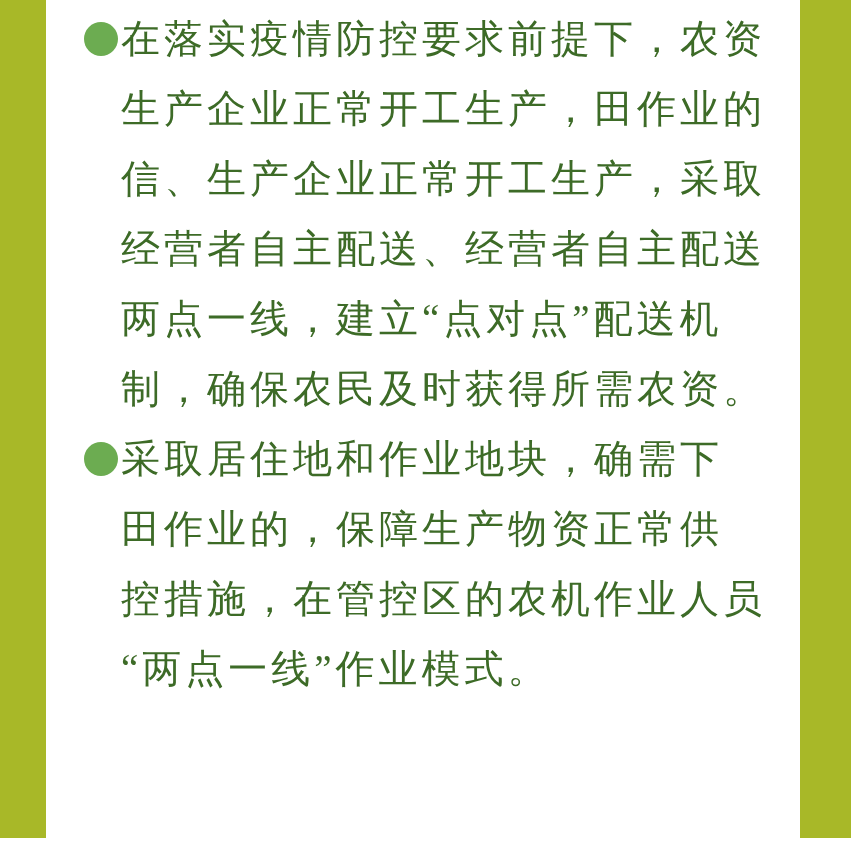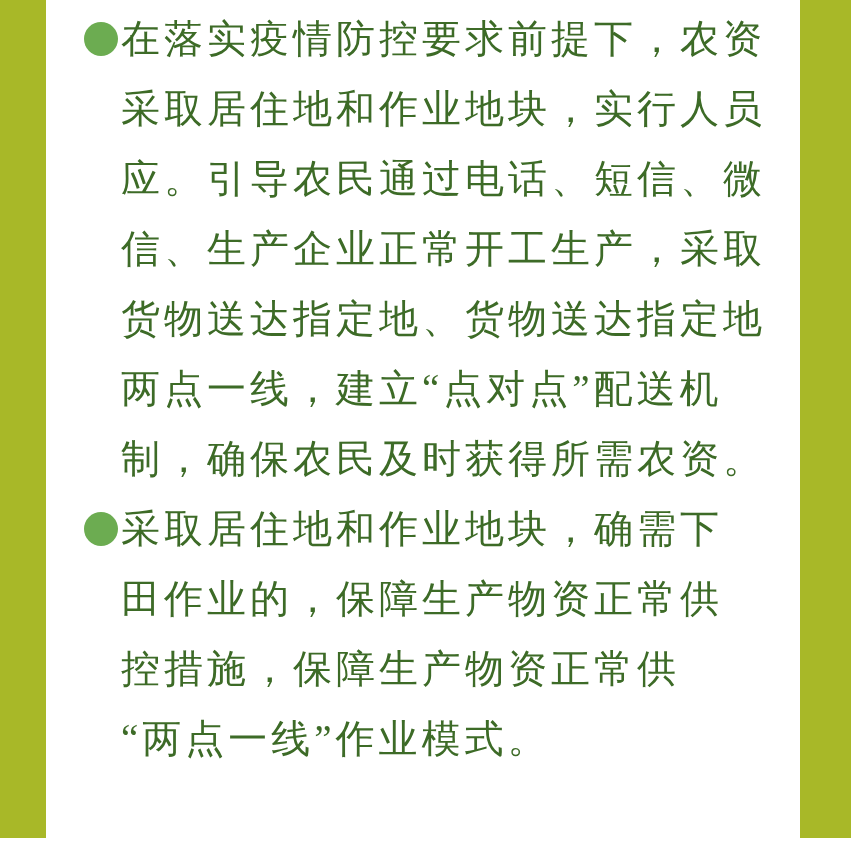--- a/index.html
+++ b/index.html
@@ -55,32 +55,31 @@
 
 <div class="page" style="--page-bg: #ffffff; --band: #a8b828; --text: #3d6b27; --bullet: #6cac51;">
   <div class="band band-left"></div>
   <div class="band band-right"></div>
 
   <div class="content">
     <div class="bullet-item">
       <span class="bullet-dot"></span>
       <div class="bullet-text">
           <div class="line">在落实疫情防控要求前提下，农资</div>
-          <div class="line">采取居住地和作业地块，实行人员</div>
-          <div class="line">应。引导农民通过电话、短信、微</div>
+          <div class="line">生产企业正常开工生产，田作业的</div>
           <div class="line">信、生产企业正常开工生产，采取</div>
-          <div class="line">货物送达指定地、货物送达指定地</div>
+          <div class="line">经营者自主配送、经营者自主配送</div>
           <div class="line">两点一线，建立“点对点”配送机</div>
           <div class="line line-last">制，确保农民及时获得所需农资。</div>
         </div>
     </div>
 
     <div class="bullet-item">
       <span class="bullet-dot"></span>
       <div class="bullet-text">
           <div class="line">采取居住地和作业地块，确需下</div>
           <div class="line">田作业的，保障生产物资正常供</div>
-          <div class="line">控措施，保障生产物资正常供</div>
+          <div class="line">控措施，在管控区的农机作业人员</div>
           <div class="line line-last">“两点一线”作业模式。</div>
         </div>
     </div>
   </div>
 </div>
 
 </body></html>

